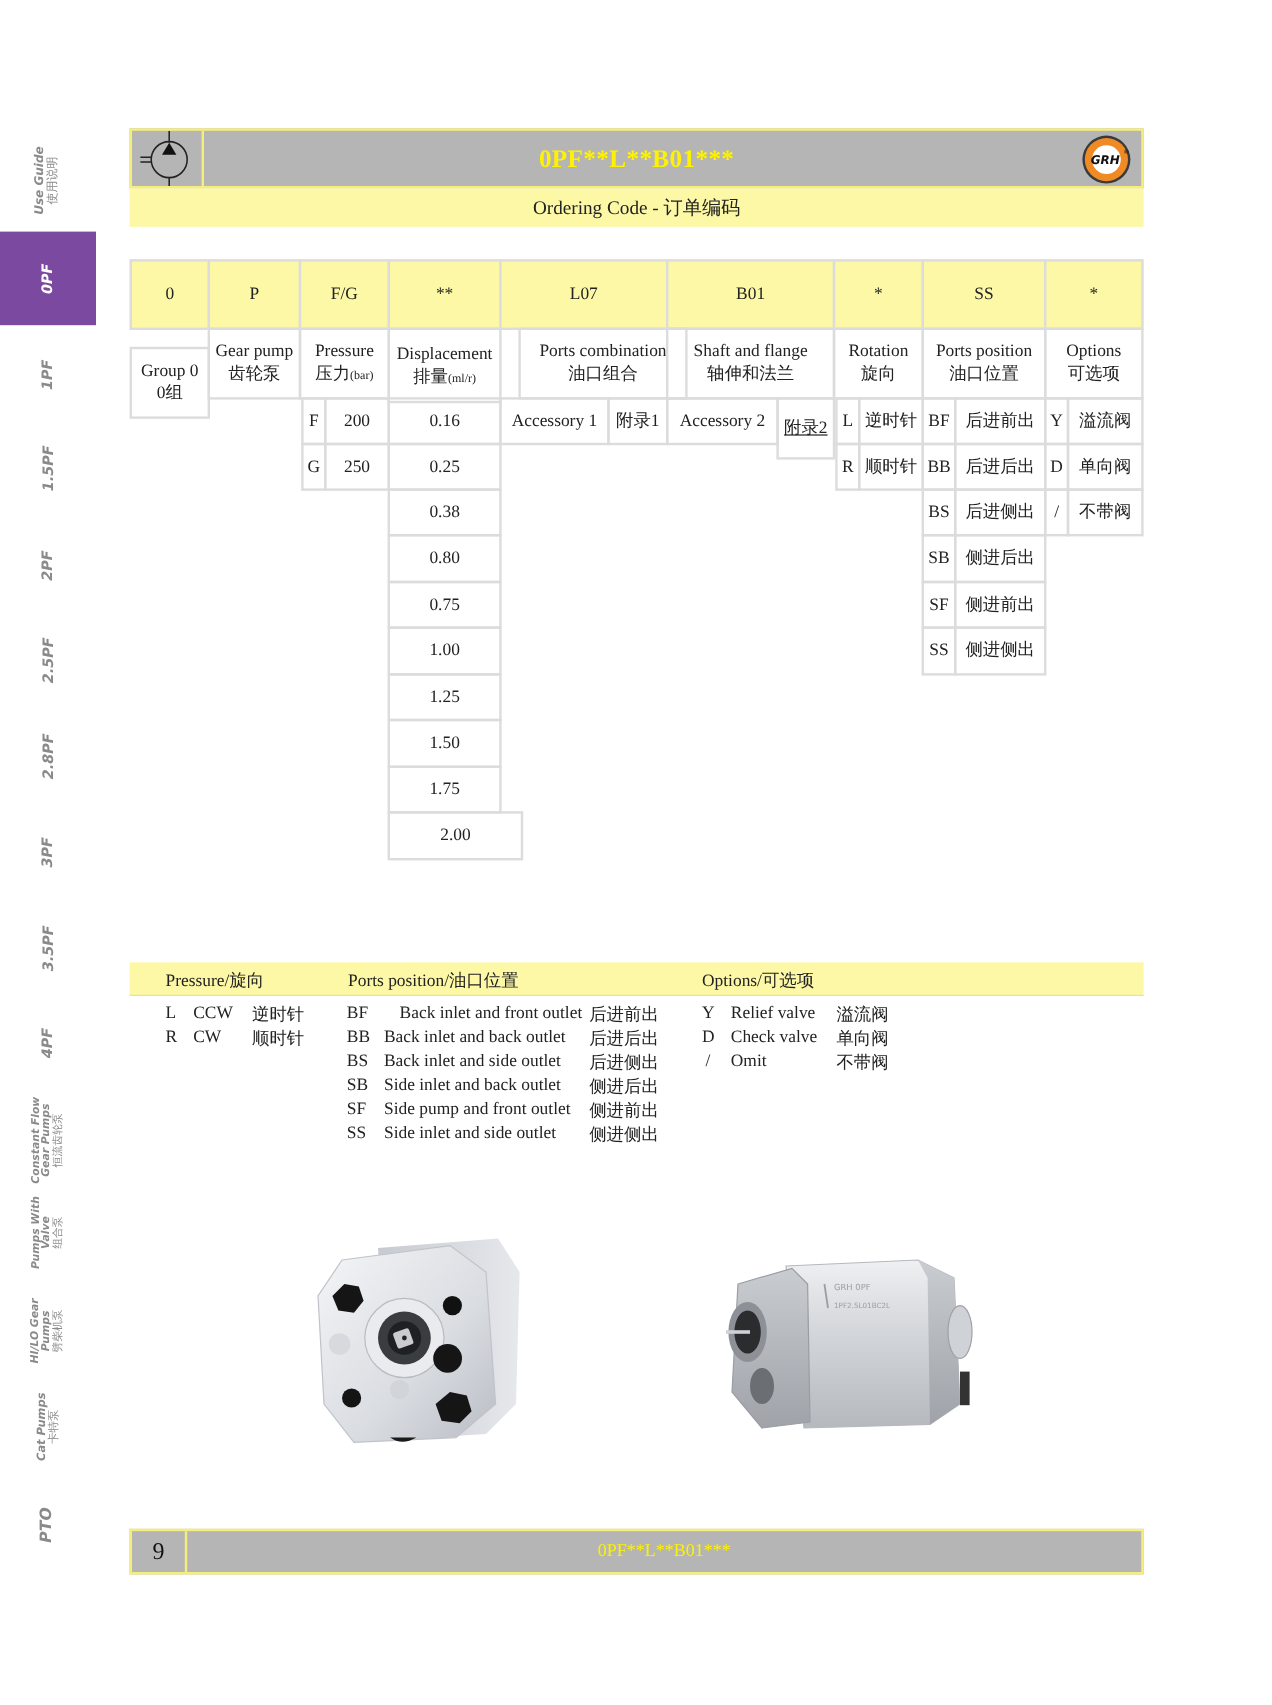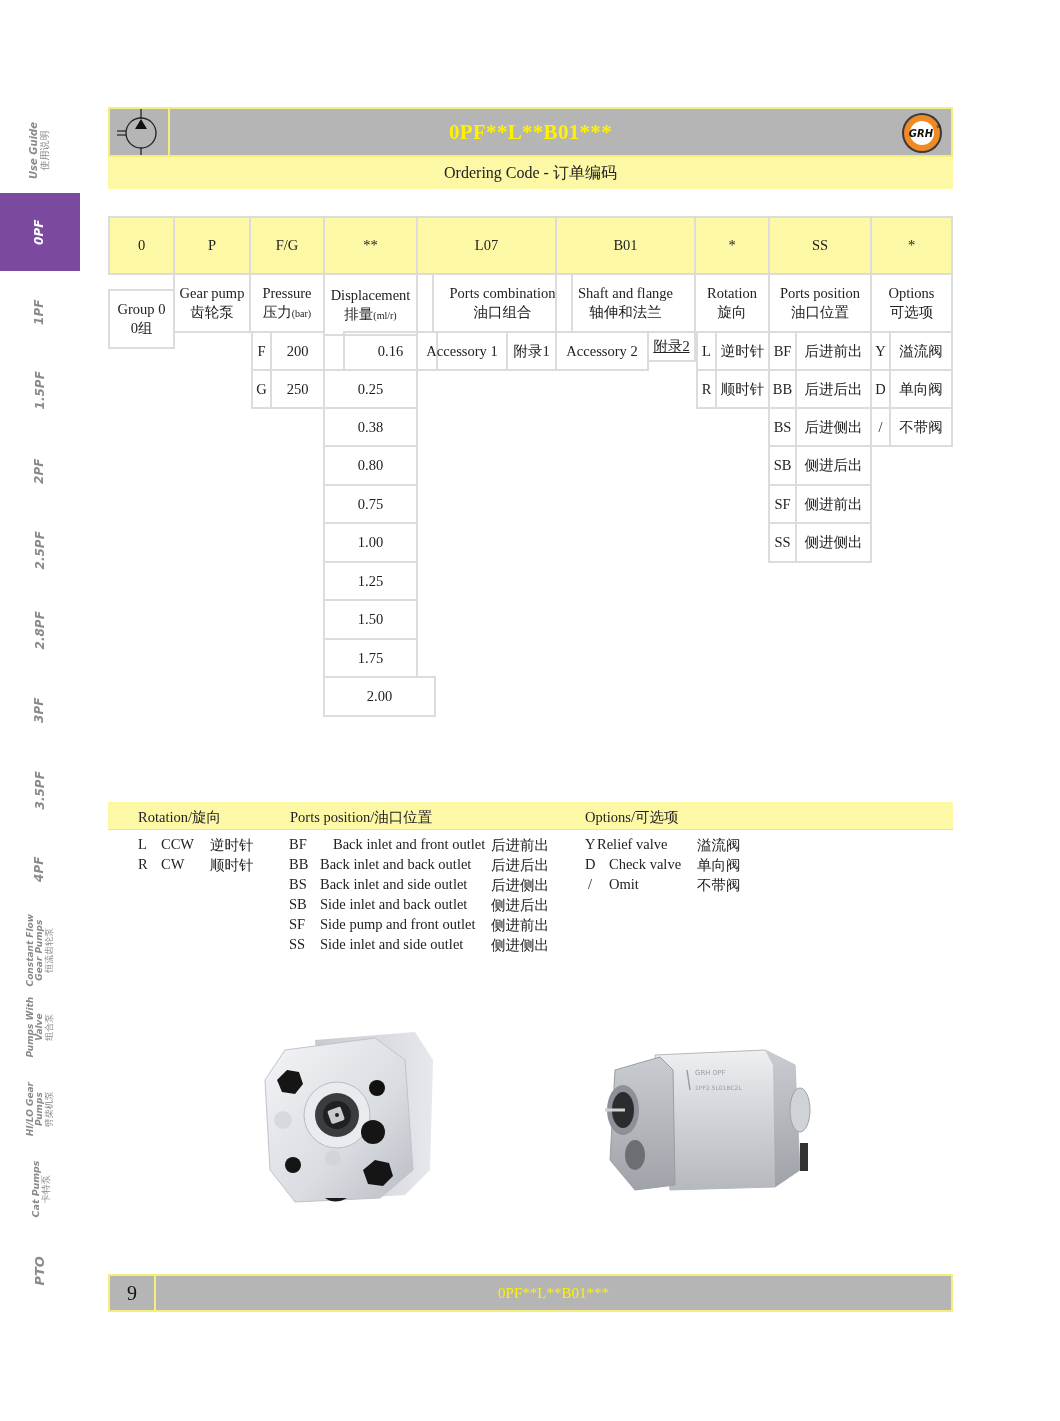--- a/index.html
+++ b/index.html
@@ -242,35 +242,35 @@
         <span>Options</span>
         <span>可选项</span>
       </div>
   </div>
 
   <div class="cell bd" style="left:251px;top:331px;width:21px;height:40px;">F</div>
   <div class="cell bd" style="left:270px;top:331px;width:55px;height:40px;">200</div>
   <div class="cell bd" style="left:251px;top:369px;width:21px;height:40px;">G</div>
   <div class="cell bd" style="left:270px;top:369px;width:55px;height:40px;">250</div>
 
-  <div class="cell bd" style="left:323px;top:331px;width:95px;height:40px;margin-left:20px;">0.16</div>
+  <div class="cell bd" style="left:323px;top:331px;width:95px;height:40px;">0.16</div>
   <div class="cell bd" style="left:323px;top:369px;width:95px;height:40px;">0.25</div>
   <div class="cell bd" style="left:323px;top:407px;width:95px;height:40px;">0.38</div>
   <div class="cell bd" style="left:323px;top:445px;width:95px;height:41px;">0.80</div>
   <div class="cell bd" style="left:323px;top:484px;width:95px;height:40px;">0.75</div>
   <div class="cell bd" style="left:323px;top:522px;width:95px;height:41px;">1.00</div>
   <div class="cell bd" style="left:323px;top:561px;width:95px;height:40px;">1.25</div>
   <div class="cell bd" style="left:323px;top:599px;width:95px;height:41px;">1.50</div>
   <div class="cell bd" style="left:323px;top:638px;width:95px;height:40px;">1.75</div>
   <div class="cell bd" style="left:323px;top:676px;width:113px;height:41px;">2.00</div>
 
   <div class="cell bd" style="left:416px;top:331px;width:92px;height:40px;">Accessory 1</div>
   <div class="cell bd" style="left:506px;top:331px;width:51px;height:40px;">附录1</div>
   <div class="cell bd" style="left:555px;top:331px;width:94px;height:40px;">Accessory 2</div>
-  <div class="cell bd" style="left:647px;top:331px;width:49px;height:31px;text-decoration:underline;">附录2</div>
+  <div class="cell bd" style="left:647px;top:331px;width:49px;height:52px;text-decoration:underline;">附录2</div>
 
   <div class="cell bd" style="left:696px;top:331px;width:21px;height:40px;">L</div>
   <div class="cell bd" style="left:715px;top:331px;width:55px;height:40px;">逆时针</div>
   <div class="cell bd" style="left:696px;top:369px;width:21px;height:40px;">R</div>
   <div class="cell bd" style="left:715px;top:369px;width:55px;height:40px;">顺时针</div>
 
   <div class="cell bd" style="left:768px;top:331px;width:29px;height:40px;">BF</div>
   <div class="cell bd" style="left:795px;top:331px;width:77px;height:40px;">后进前出</div>
   <div class="cell bd" style="left:768px;top:369px;width:29px;height:40px;">BB</div>
   <div class="cell bd" style="left:795px;top:369px;width:77px;height:40px;">后进后出</div>
@@ -285,21 +285,21 @@
 
   <div class="cell bd" style="left:870px;top:331px;width:21px;height:40px;">Y</div>
   <div class="cell bd" style="left:889px;top:331px;width:64px;height:40px;">溢流阀</div>
   <div class="cell bd" style="left:870px;top:369px;width:21px;height:40px;">D</div>
   <div class="cell bd" style="left:889px;top:369px;width:64px;height:40px;">单向阀</div>
   <div class="cell bd" style="left:870px;top:407px;width:21px;height:40px;">/</div>
   <div class="cell bd" style="left:889px;top:407px;width:64px;height:40px;">不带阀</div>
 </div>
 
 <div class="legend-bar">
-  <span class="lh" style="left:30px;">Rotation/旋向</span>
+  <span class="lh" style="left:30px;">Pressure/旋向</span>
   <span class="lh" style="left:182px;">Ports position/油口位置</span>
   <span class="lh" style="left:477px;">Options/可选项</span>
 </div>
 
 <div>
   <div class="lg-row" style="left:138px;top:836px;">
     <span style="left:0">L</span>
     <span style="left:23px">CCW</span>
     <span style="left:72px">逆时针</span>
   </div>
@@ -339,21 +339,21 @@
   <div class="lg-row" style="left:289px;top:936px;">
     <span style="left:0">SS</span>
     <span style="left:31px">Side inlet and side outlet</span>
     <span style="left:202px">侧进侧出</span>
   </div>
 </div>
 
 <div>
   <div class="lg-row" style="left:585px;top:836px;">
     <span style="left:0">Y</span>
-    <span style="left:12px">Relief valve</span>
+    <span style="left:24px">Relief valve</span>
     <span style="left:112px">溢流阀</span>
   </div>
   <div class="lg-row" style="left:585px;top:856px;">
     <span style="left:0">D</span>
     <span style="left:24px">Check valve</span>
     <span style="left:112px">单向阀</span>
   </div>
   <div class="lg-row" style="left:585px;top:876px;">
     <span style="left:3px">/</span>
     <span style="left:24px">Omit</span>

